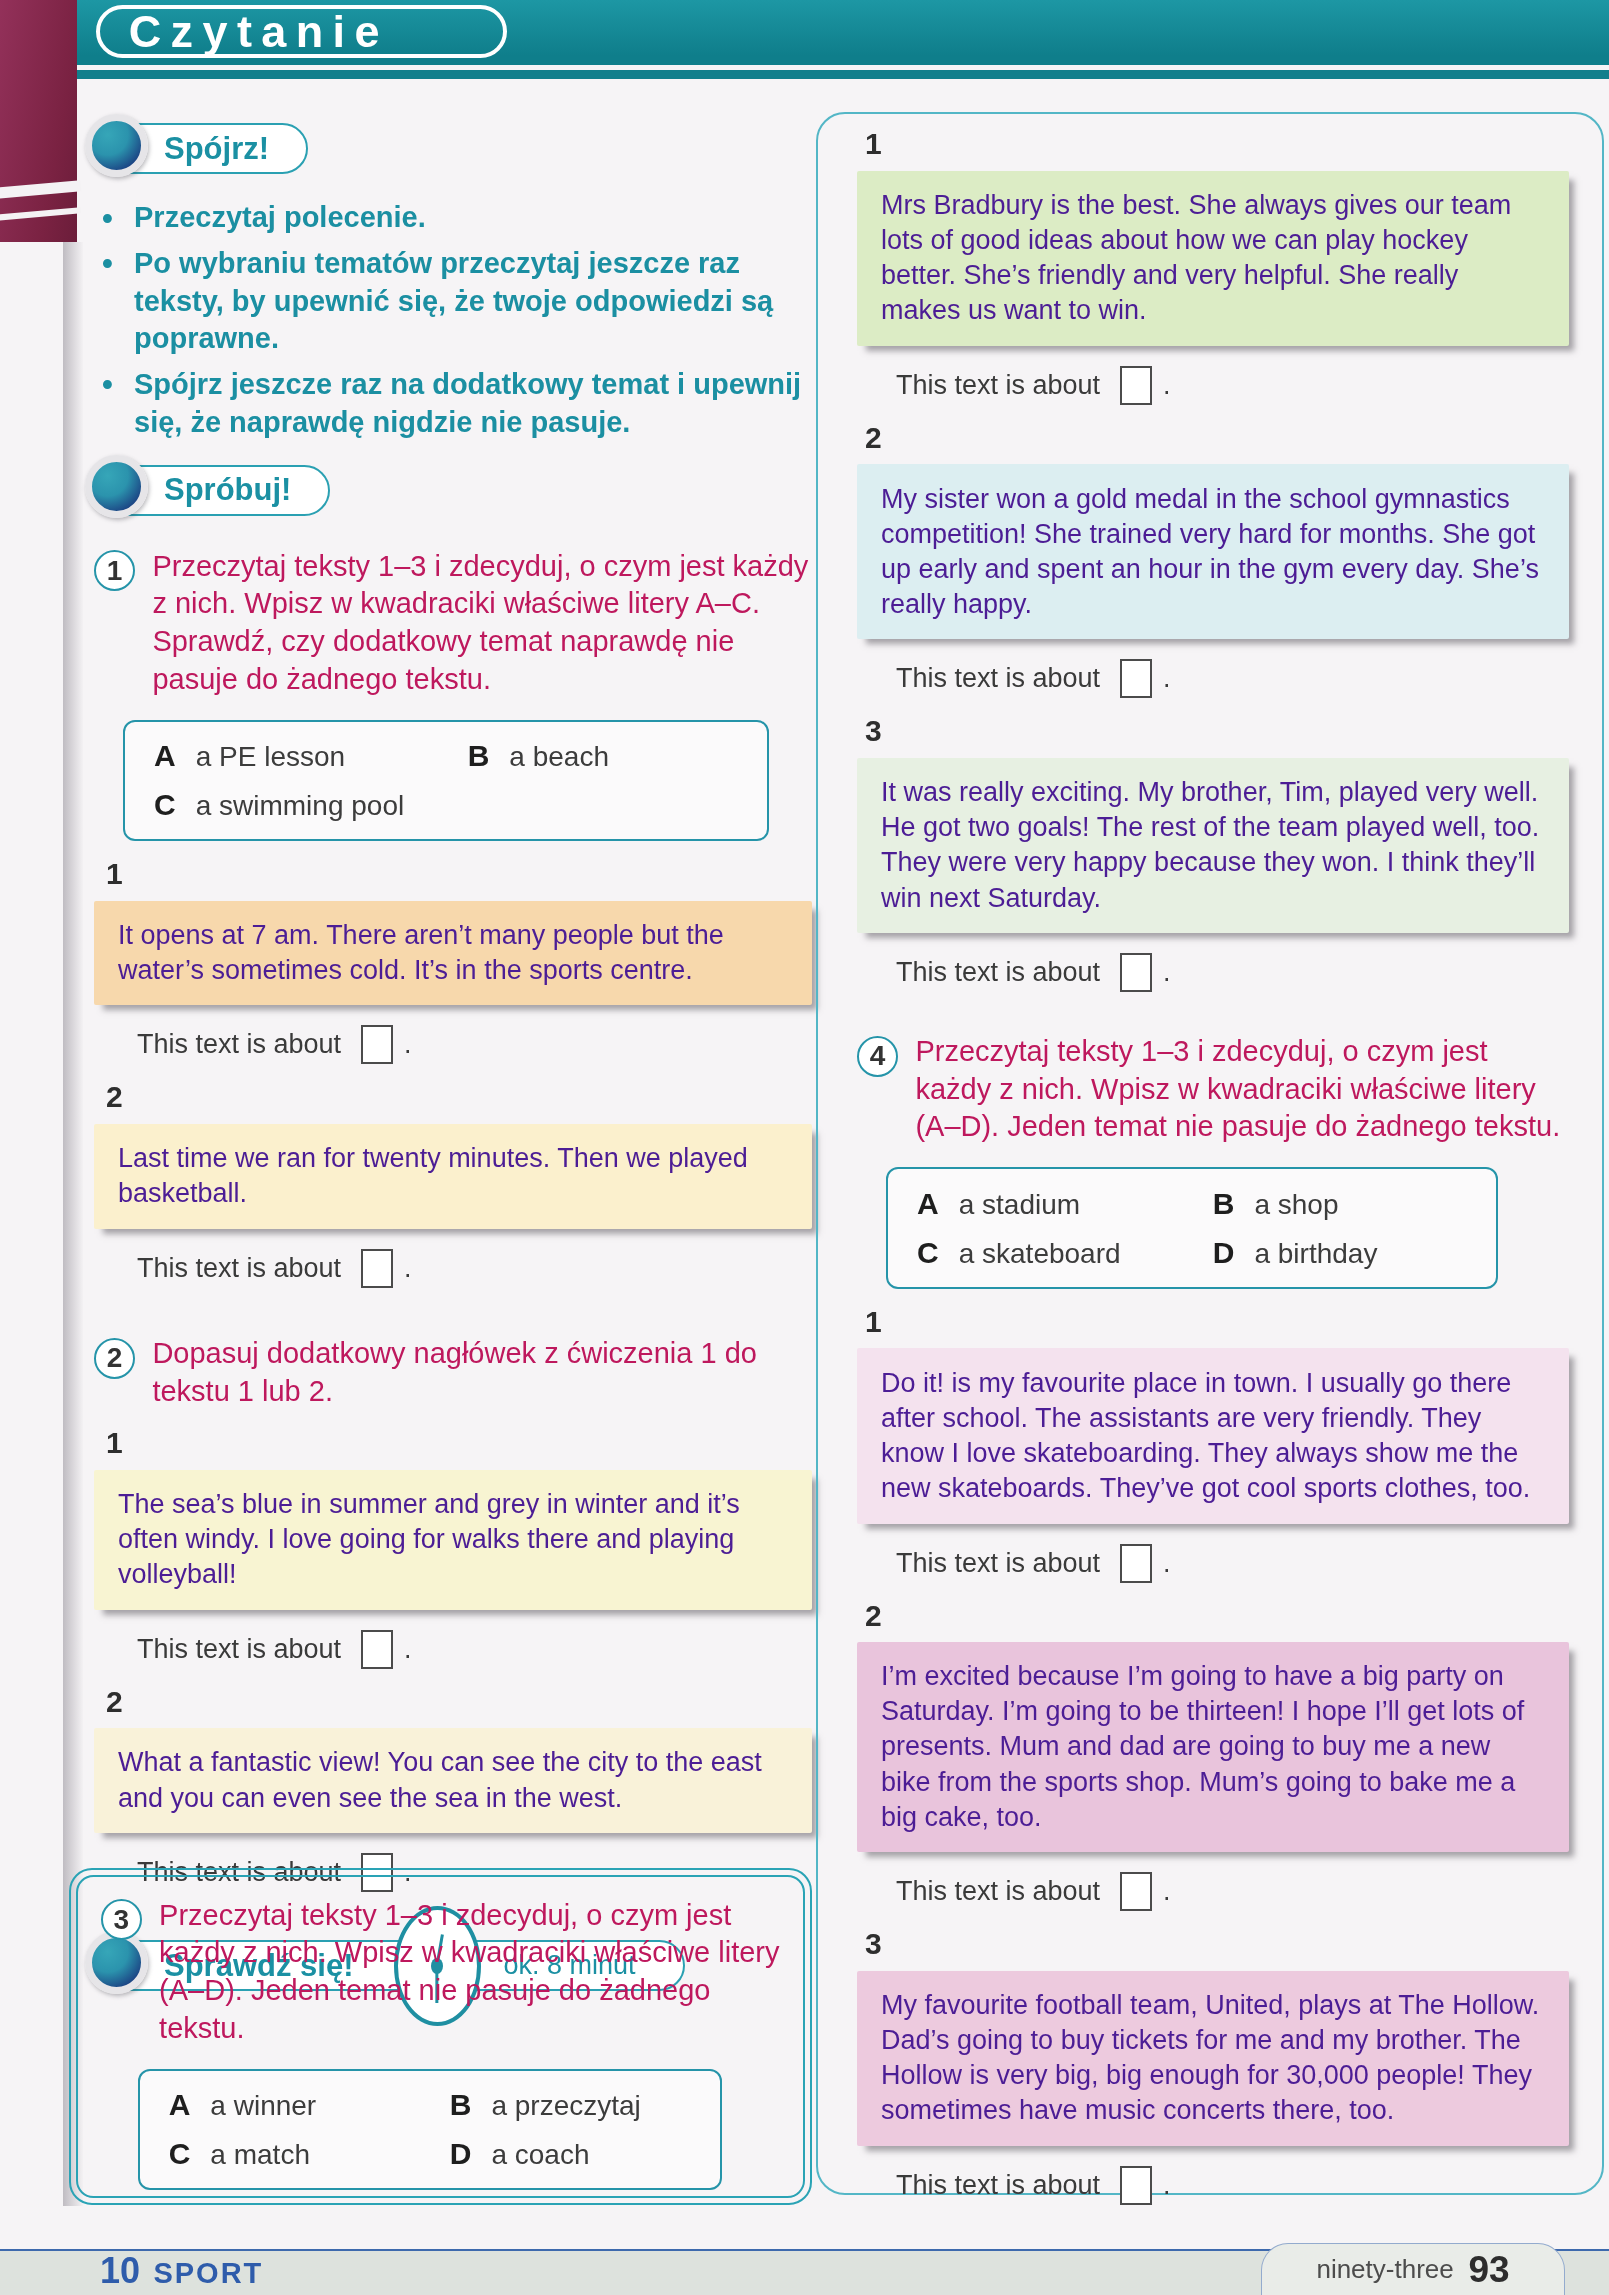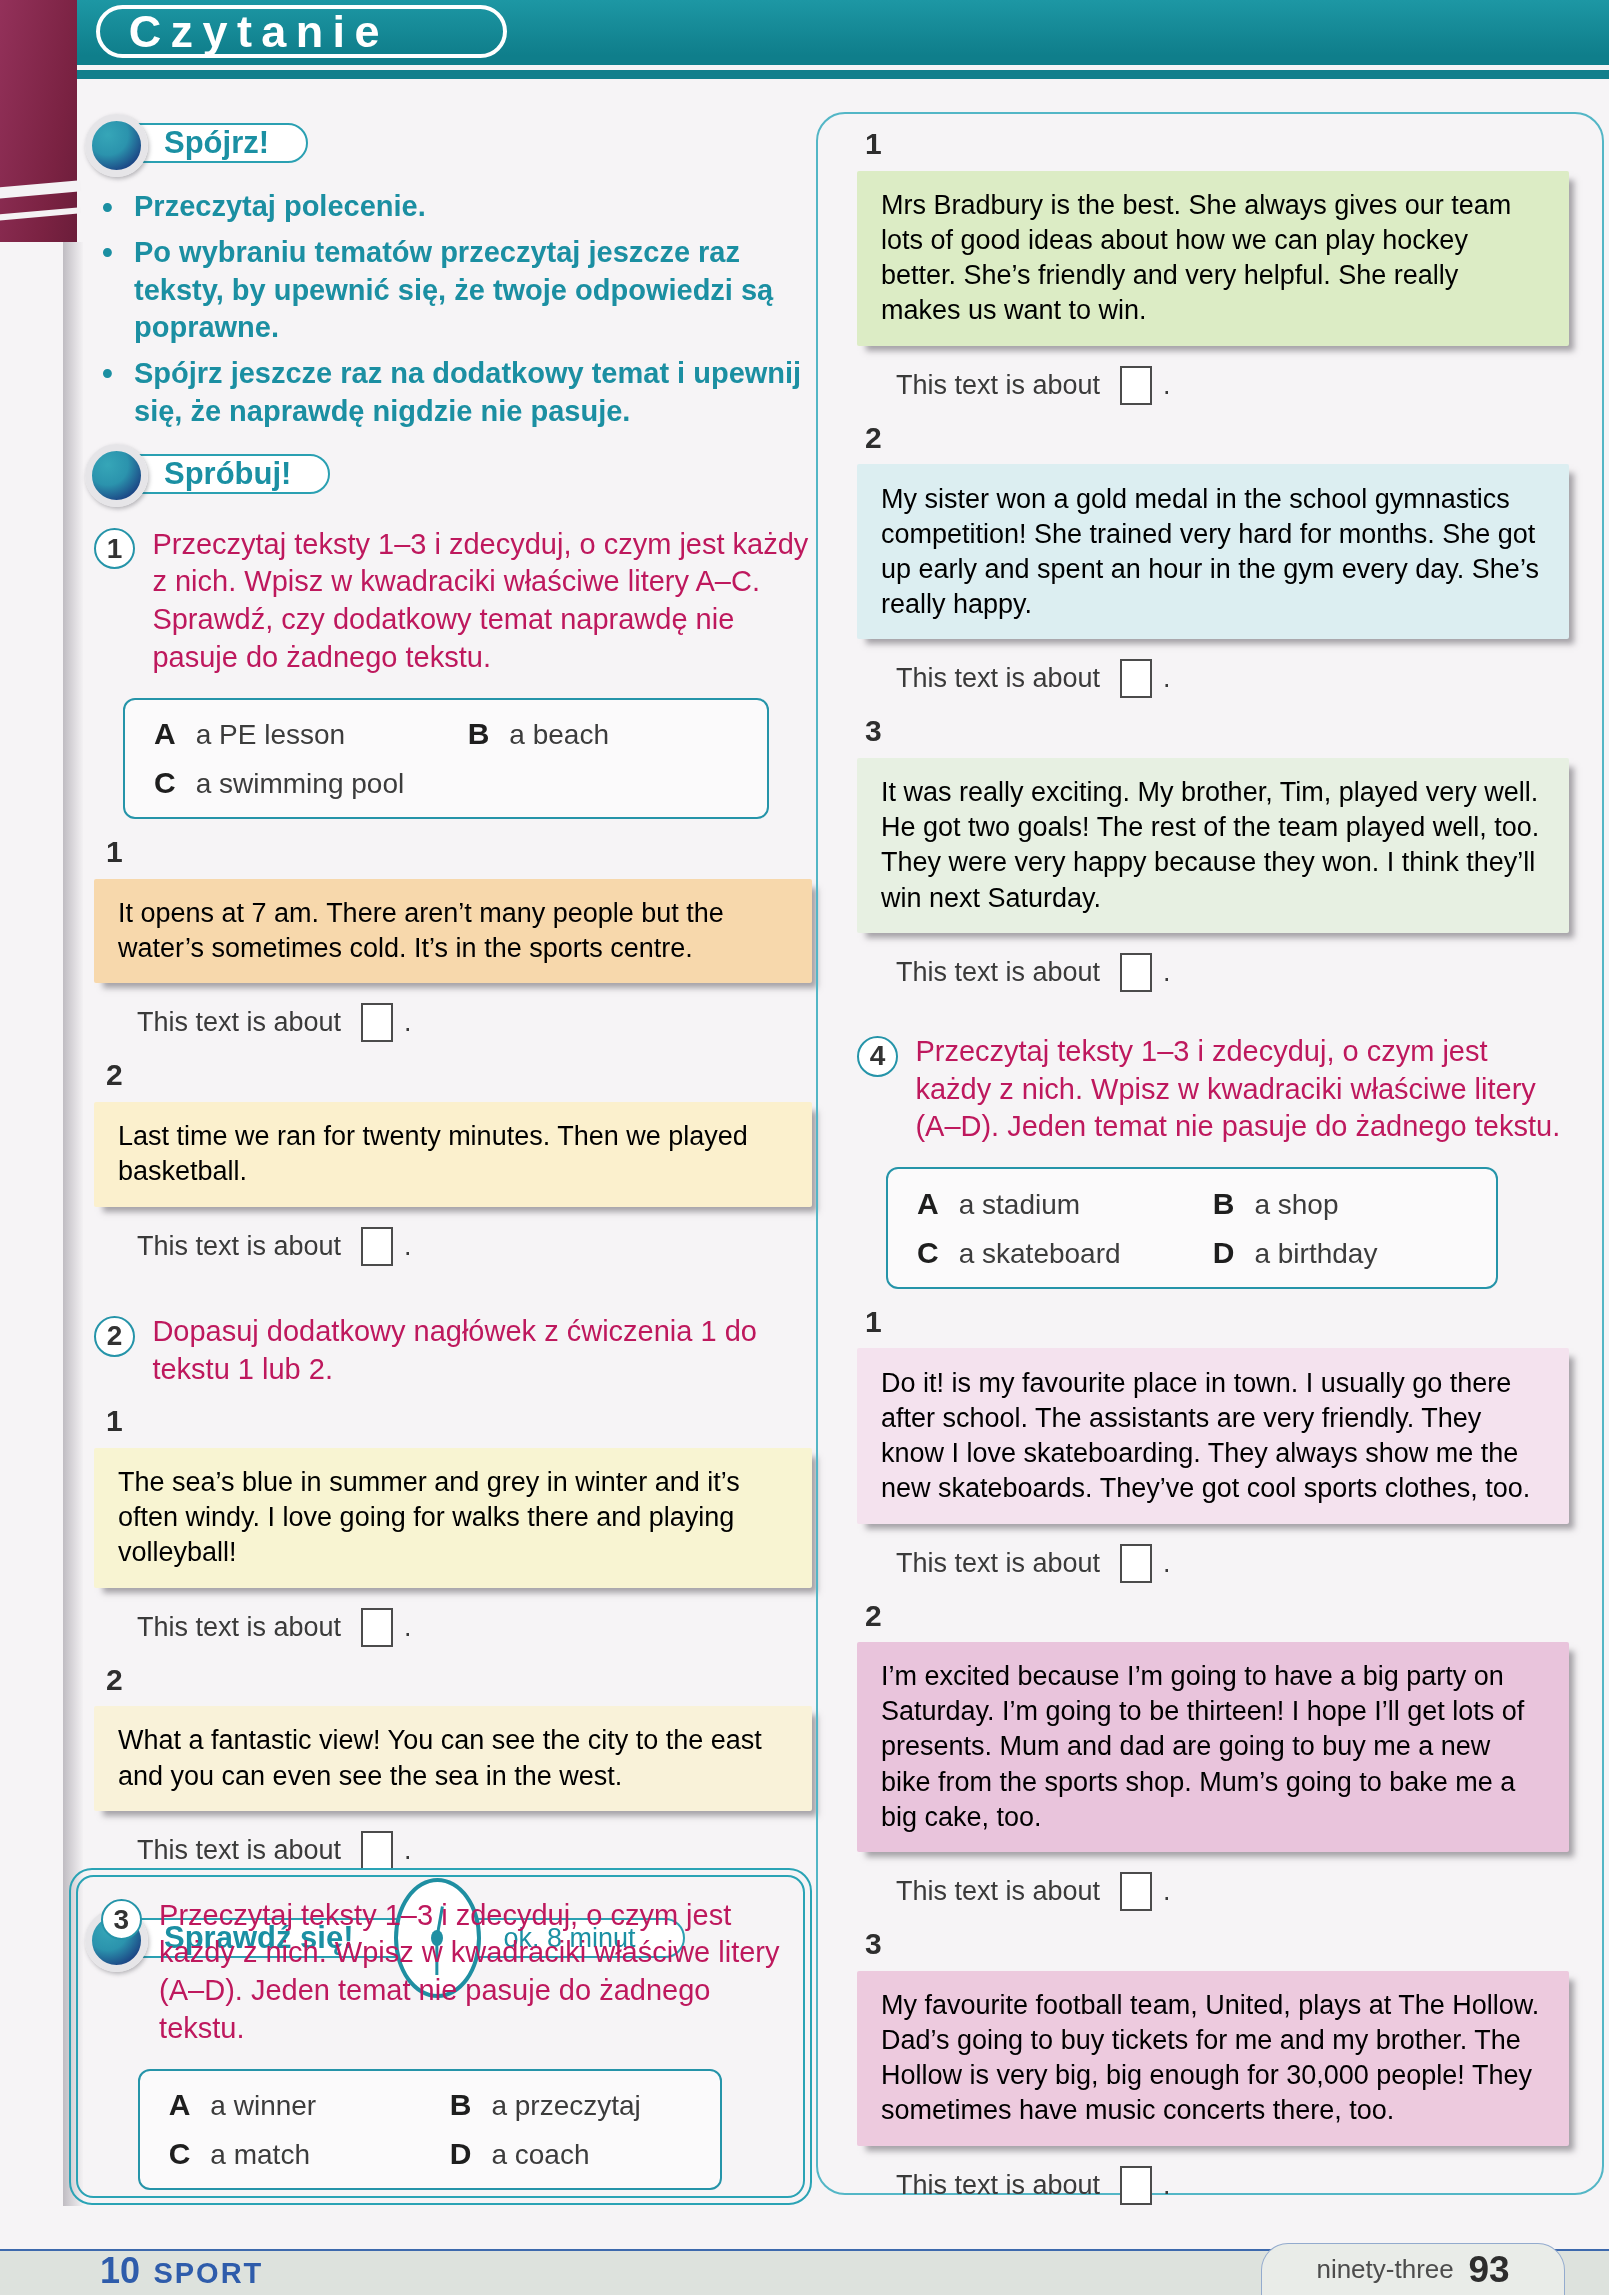--- a/index.html
+++ b/index.html
@@ -22,21 +22,21 @@
   .hband { position:absolute; left:77px; top:0; right:0; height:65px;
     background:linear-gradient(180deg,#1d97a4 0%,#0f7e8b 85%); }
   .hstrip { position:absolute; left:77px; top:70px; right:0; height:8.7px; background:#117f8c; }
   .hpill { position:absolute; left:18.7px; top:5.3px; width:411px; height:53px;
     border:4px solid #ffffff; border-radius:35px; box-sizing:border-box;
     display:flex; align-items:center; padding-left:29px; }
   .hpill span { color:#ffffff; font-weight:bold; font-size:45px; letter-spacing:9.4px; }
   
   .badge { position:relative; display:inline-flex; align-items:center;
     border:2.7px solid #2aa0b2; border-radius:31px; background:#ffffff;
-    height:40px; padding:0 37px 0 68px; box-sizing:border-box;text-align:center; }
+    height:51px; padding:0 37px 0 68px; box-sizing:border-box;text-align:center; }
   .sphere { position:absolute; left:-10.7px; top:-11.4px; width:49px; height:49px; border-radius:50%;
     border:7.3px solid #e6e5e8;
     background:radial-gradient(circle at 32% 28%, #36a6b8 0%, #2b93ad 42%, #1c4685 78%, #162f63 100%);
     box-shadow:1.3px 2px 4px rgba(60,60,70,.35); }
   .badge-label { color:#1b90a3; font-weight:bold; font-size:31px; white-space:nowrap; }
   .clock { position:relative; flex:0 0 auto; width:79px; height:112px; margin:-37px 23px -37px 40px;
     border:4.7px solid #1f8fa2; border-radius:50%; background:#ffffff; }
   .clock .hand-m { position:absolute; left:50%; top:50%; width:3.3px; height:41px;
     background:#1f8fa2; transform:translate(-50%,-4px); }
   .clock .hand-h { position:absolute; left:50%; top:50%; width:3.3px; height:32px;
@@ -54,21 +54,21 @@
   .exnum { flex:0 0 auto; width:37px; height:37px; border:2.7px solid #2594a9; border-radius:50%;
     display:flex; align-items:center; justify-content:center;
     font-size:28px; font-weight:bold; color:#333; margin-top:2.7px; background:#fff; }
   .exinstr { font-size:29px; font-weight:normal; color:#be185d; line-height:1.3; }
   .opts { border:2.7px solid #2594a9; border-radius:12px; background:#fbfafb;
     margin:21.4px 0 0 29px; padding:17.4px 29px; box-sizing:border-box; width:90%;
     display:grid; grid-template-columns:1.12fr 1fr; row-gap:14.7px; column-gap:10.7px; }
   .opt { display:flex; gap:20px; align-items:baseline; font-size:28px; color:#3c3c3c; }
   .opt b { font-size:30px; color:#1e1e1e; }
   .tnum { font-size:30px; font-weight:bold; color:#2e2e2e; margin:16px 0 9.4px 12px; }
-  .card { border-radius:2px; padding:17.4px 24px; font-size:27px; line-height:1.3; color:#000000;
+  .card { border-radius:2px; padding:17.4px 24px; font-size:27px; line-height:1.3; color:#4c1d95;
     box-shadow:6.7px 7.3px 6px -2px rgba(85,82,90,.5); }
   .answer { display:flex; align-items:center; gap:10.7px; margin:20px 0 4px 43px;
     font-size:27px; color:#3a3a3a; }
   .cbx { display:inline-block; width:28px; height:35px; background:#ffffff;
     border:2px solid #4b4b4b; margin-left:9.4px; }
   .badge-row { margin:48px 0 0 0; }
   
   .c-peach    { background:#f7d8ac; }
   .c-cream    { background:#fbf0cd; }
   .c-yellow   { background:#f8f4d2; }

